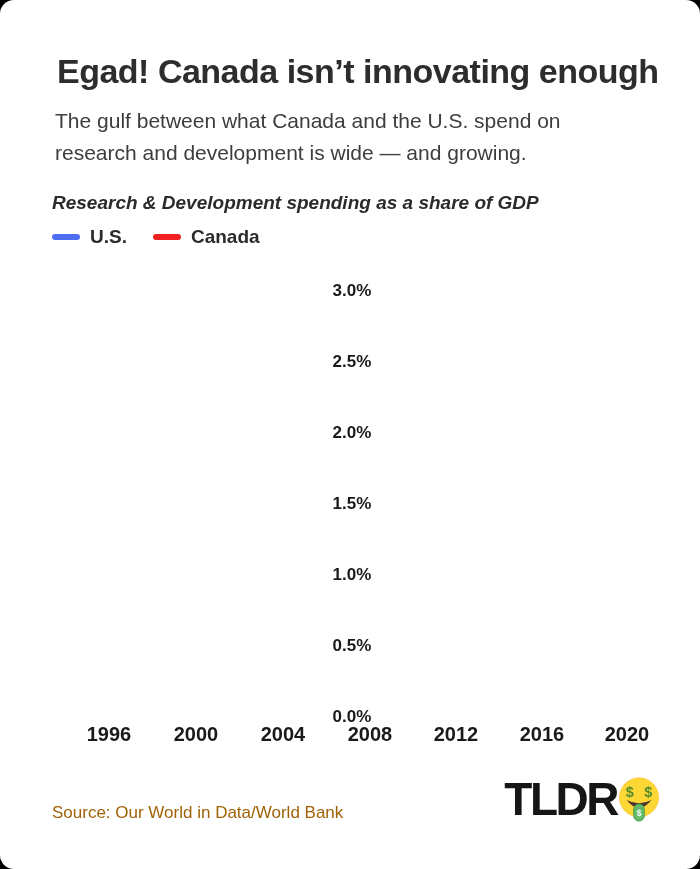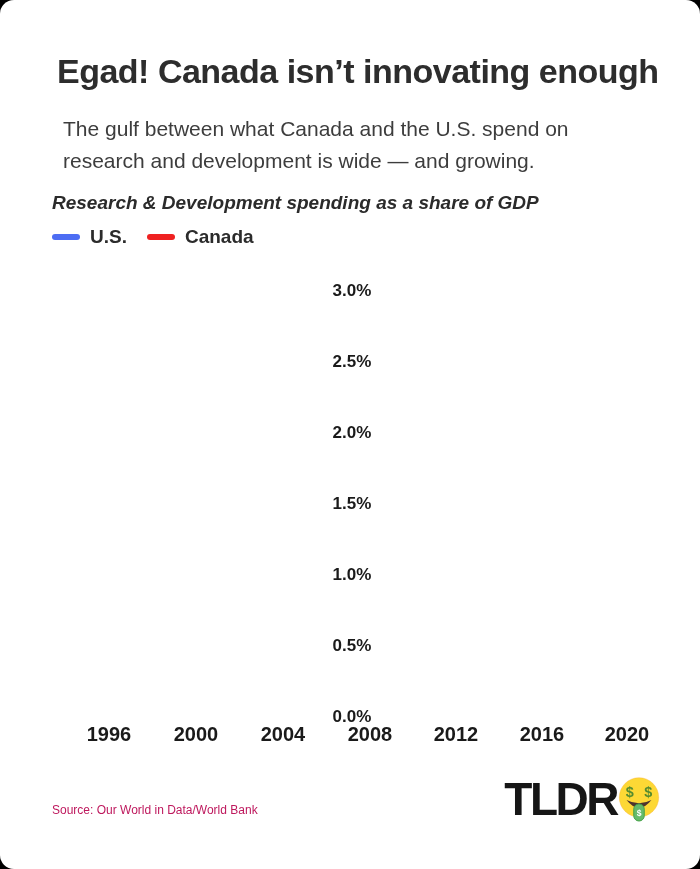--- a/index.html
+++ b/index.html
@@ -25,21 +25,21 @@
     font-size: 34px;
     font-weight: 700;
     letter-spacing: -0.5px;
     color: #2d2d2d;
     line-height: 1.1;
   }
   .subtitle {
     position: absolute;
     left: 52px;
     top: 102px;
-    margin: 11px;
+    margin: 3px;
     width: 540px;
     font-size: 21px;
     font-weight: 400;
     color: #3d3d3d;
     line-height: 1.5;
   }
   .chart-title {
     position: absolute;
     left: 52px;
     top: 192px;
@@ -48,21 +48,21 @@
     font-weight: 700;
     color: #2b2b2b;
     font-style: italic;
   }
   .legend {
     position: absolute;
     left: 52px;
     top: 226px;
     display: flex;
     align-items: center;
-    gap: 20px;
+    gap: 26px;
   }
   .legend-item {
     display: flex;
     align-items: center;
     gap: 10px;
   }
   .swatch {
     display: inline-block;
     width: 28px;
     height: 6px;
@@ -108,22 +108,22 @@
     width: 70px;
     text-align: center;
     font-size: 20px;
     font-weight: 700;
     color: #1a1a1a;
   }
   .source-note {
     position: absolute;
     left: 52px;
     top: 803px;
-    font-size: 12px;
-    color: #be185d;
+    font-size: 17px;
+    color: #a16207;
   }
   .logo {
     position: absolute;
     right: 40px;
     top: 774px;
     display: flex;
     align-items: center;
     margin-left: 34px;
   }
   .logo-text {

